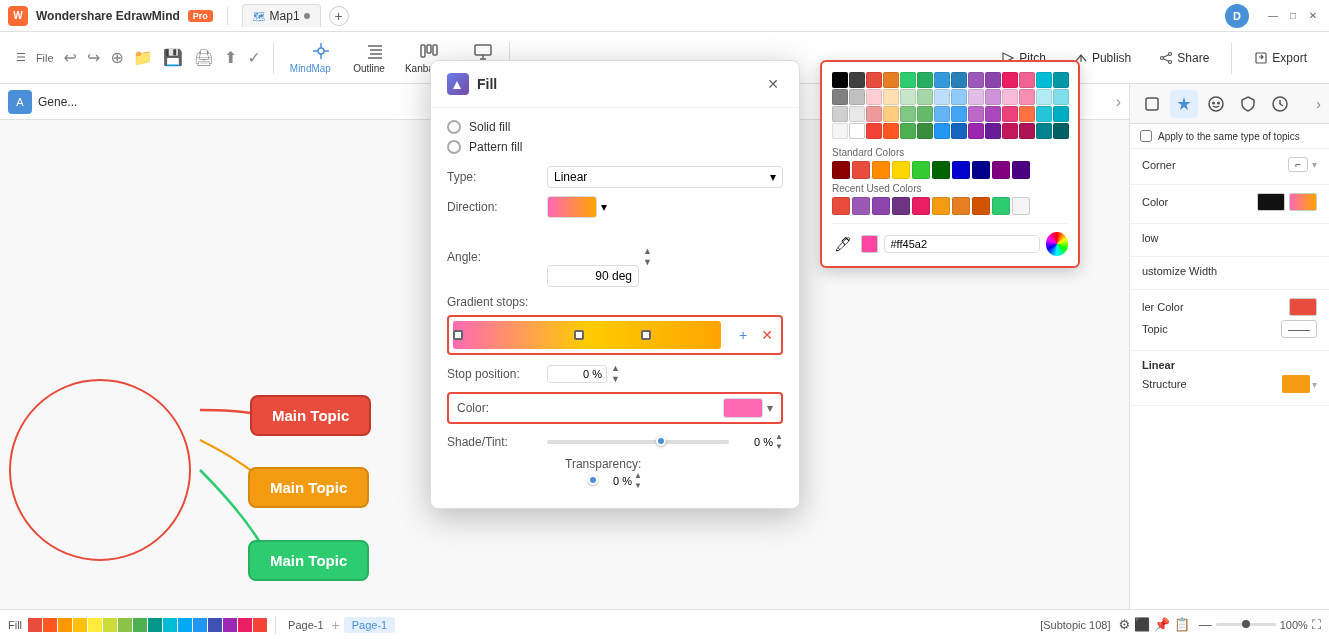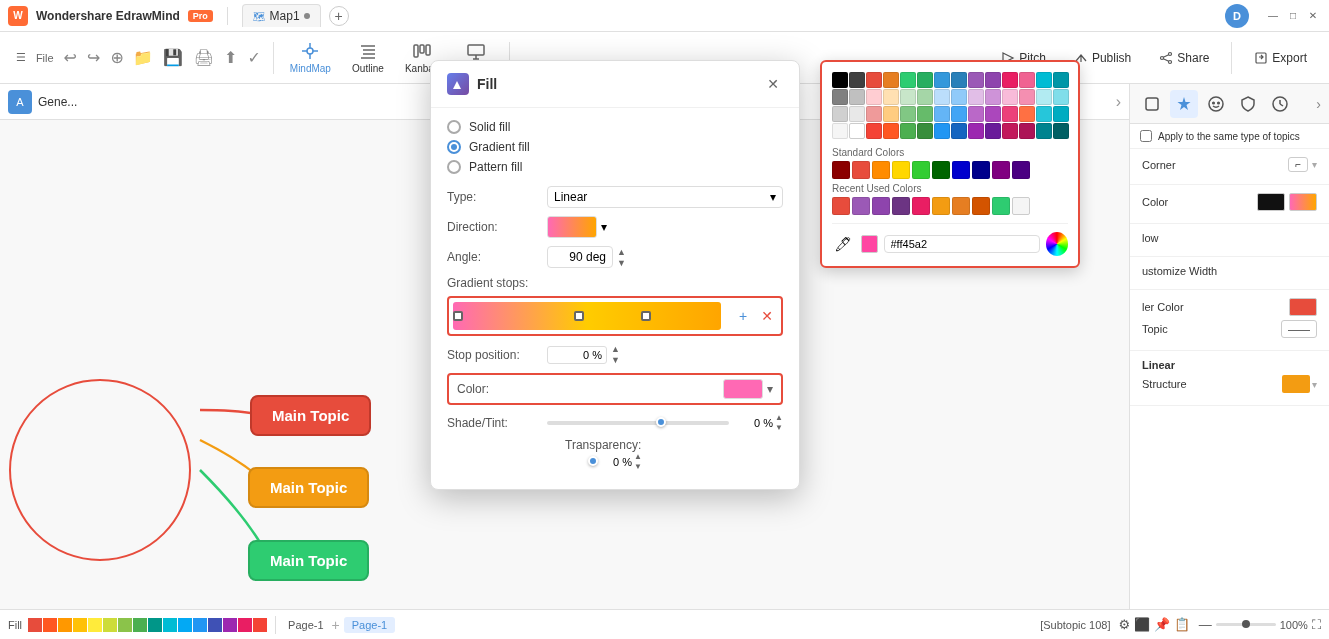--- a/index.html
+++ b/index.html
@@ -12,21 +12,21 @@
     .title-tab.active { background: #f5f5f5; border: 1px solid #ddd; border-bottom: none; }
     .title-tab-dot { width: 8px; height: 8px; background: #aaa; border-radius: 50%; }
     .tab-add { width: 20px; height: 20px; border-radius: 50%; border: 1px solid #ccc; display: flex; align-items: center; justify-content: center; cursor: pointer; font-size: 14px; color: #666; }
     .title-spacer { flex: 1; }
     .title-user { width: 24px; height: 24px; border-radius: 50%; background: #4a90d9; color: white; display: flex; align-items: center; justify-content: center; font-size: 11px; font-weight: bold; }
     .win-controls { display: flex; gap: 4px; margin-left: 8px; }
     .win-btn { width: 16px; height: 16px; border-radius: 50%; display: flex; align-items: center; justify-content: center; font-size: 10px; color: #666; cursor: pointer; }
 
     
     .toolbar { display: flex; align-items: center; background: #fff; height: 52px; border-bottom: 1px solid #e0e0e0; padding: 0 12px; gap: 4px; }
-    .tool-btn { display: flex; flex-direction: column; align-items: center; justify-content: center; padding: 4px 8px; border-radius: 4px; cursor: pointer; min-width: 50px; gap: 2px; color: #333; }
+    .tool-btn { display: flex; flex-direction: column; align-items: flex-end; justify-content: center; padding: 4px 8px; border-radius: 4px; cursor: pointer; min-width: 50px; gap: 2px; color: #333; }
     .tool-btn.active { color: #4a90d9; }
     .tool-btn svg { width: 20px; height: 20px; }
     .tool-sep { width: 1px; height: 32px; background: #e0e0e0; margin: 0 4px; }
     .toolbar-right { margin-left: auto; display: flex; align-items: center; gap: 8px; }
     .toolbar-action { display: flex; gap: 4px; padding: 4px 10px; border-radius: 4px; cursor: pointer; color: #333; font-size: 12px; }
 
     
     .main-area { display: flex; height: calc(639px - 32px - 52px - 30px); }
 
     
@@ -358,24 +358,20 @@
       <div class="dialog-close">✕</div>
     </div>
     <div class="dialog-body">
 
       <div class="radio-group">
         <label class="radio-item">
           <div class="radio-circle"></div>
           <span>Solid fill</span>
         </label>
         <label class="radio-item">
-          <div class="radio-circle selected"></div>
-          <span>Gradient fill</span>
-        </label>
-        <label class="radio-item">
           <div class="radio-circle"></div>
           <span>Pattern fill</span>
         </label>
       </div>
 
       <div class="form-row">
         <div class="form-label">Type:</div>
         <div class="form-control">
           <div class="select-box">
             <span>Linear</span>
@@ -391,21 +387,21 @@
             <div class="direction-preview"></div>
             <span>▾</span>
           </div>
         </div>
       </div>
 
       <div class="form-row">
         <div class="form-label">Angle:</div>
         <div class="form-control">
           <div style="display:flex;align-items:center;gap:4px;">
-            <input class="angle-input" type="text" value="90 deg" style="width: 66px;">
+            <input class="angle-input" type="text" value="90 deg" style="width: 92px; margin-top: 39px;">
             <div style="display:flex;flex-direction:column;gap:1px;">
               <div style="font-size:9px;cursor:pointer;color:#666;">▲</div>
               <div style="font-size:9px;cursor:pointer;color:#666;">▼</div>
             </div>
           </div>
         </div>
       </div>
 
       <div style="margin-bottom:8px;">
         <div class="gradient-section-label">Gradient stops:</div>

